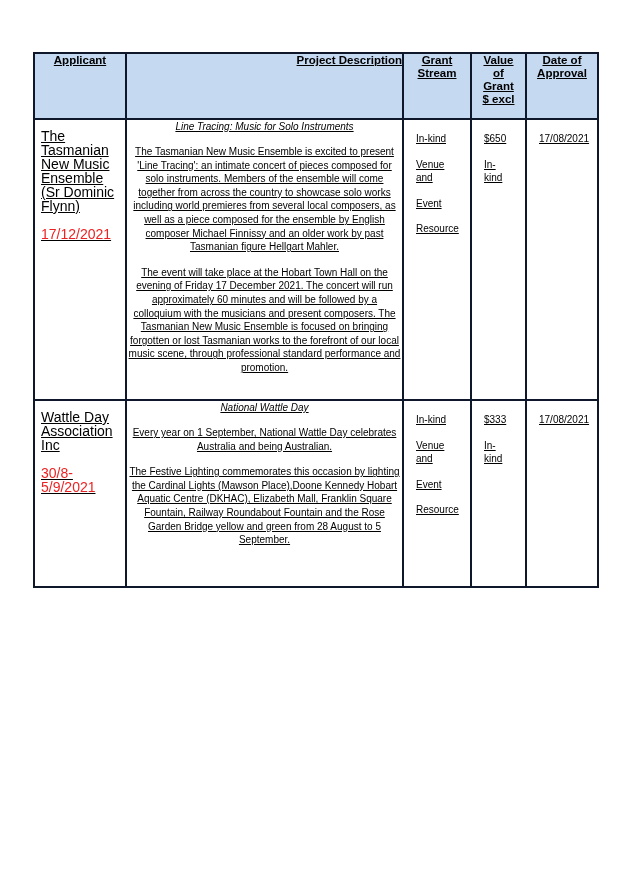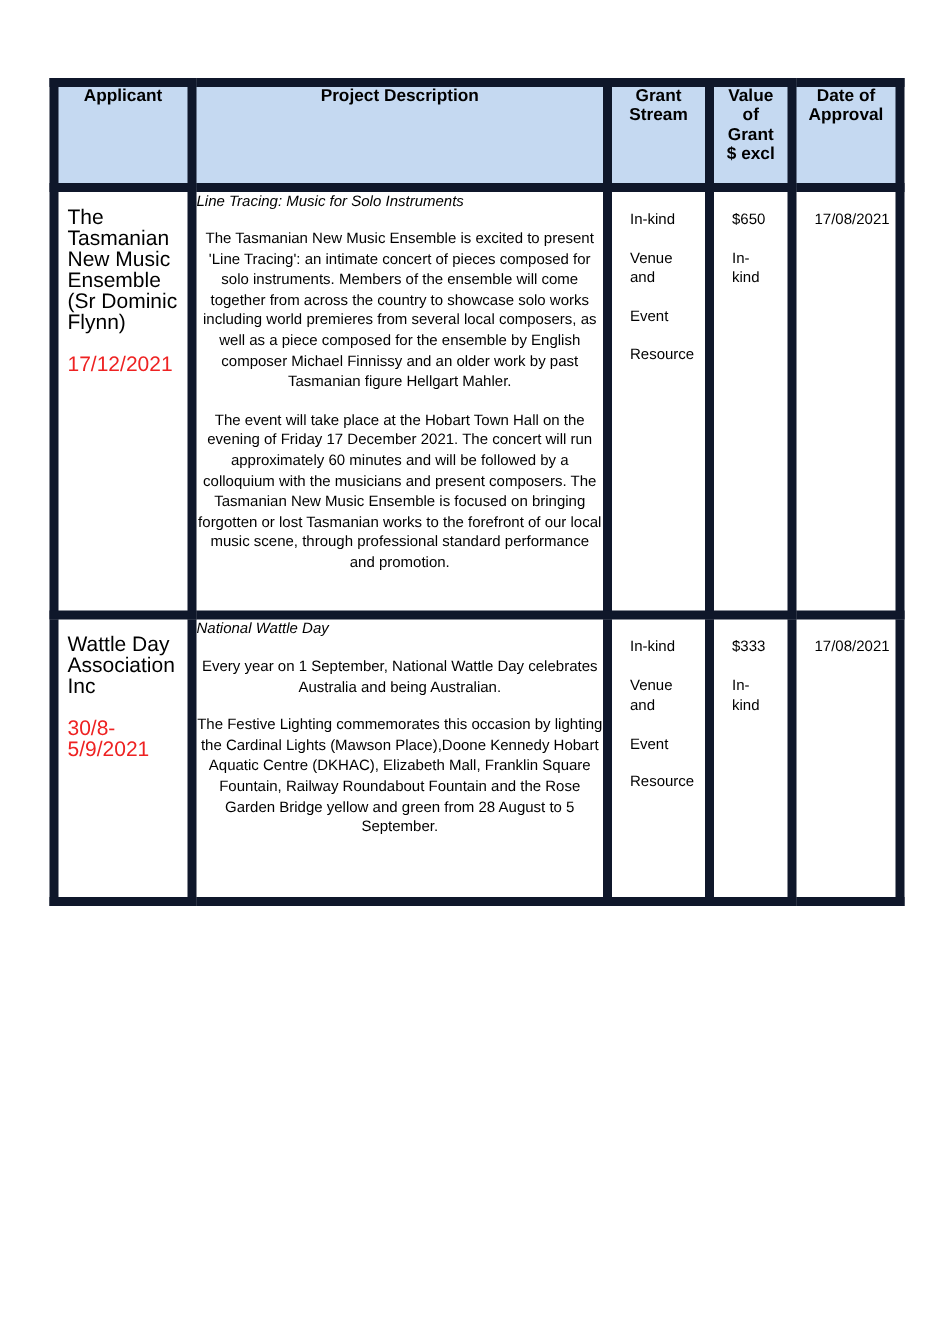--- a/index.html
+++ b/index.html
@@ -23,43 +23,44 @@
   table.grants-table {
     position: absolute;
     left: 33px;
     top: 52px;
     width: 564px;
     border-collapse: collapse;
     table-layout: fixed;
   }
   table.grants-table th,
   table.grants-table td {
-    border: 6px solid #0f172a;
+    border: 2px solid #0f172a;
     vertical-align: top;
     padding: 0;
+    text-decoration: underline;
   }
   
   col.c-applicant   { width: 92px; }
   col.c-desc        { width: 277px; }
   col.c-stream      { width: 68px; }
   col.c-value       { width: 55px; }
   col.c-date        { width: 72px; }
 
   thead th {
     background: #c5d9f1;
     font-weight: bold;
     font-size: 11.5px;
     line-height: 13px;
     text-align: center;
     vertical-align: top;
     height: 64px;
     padding: 9px 3px 0 3px;
   }
   thead th.desc-head {
-    text-align: center;
+    text-align: right;
   }
 
   tbody td {
     font-size: 10px;
     line-height: 13.5px;
     padding: 8px 6px 10px 6px;
   }
   tbody td.applicant-cell {
     padding: 9px 5px 10px 6px;
   }
@@ -75,20 +76,21 @@
     margin: 14px 0 0 0;
   }
   td.desc-cell {
     padding: 7px 8px 10px 7px;
   }
   .desc-title {
     font-style: italic;
     font-size: 10px;
     line-height: 14px;
     margin: 0 0 11px 0;
+    text-align: center;
   }
   .desc-para {
     font-size: 10px;
     line-height: 13.6px;
     margin: 0 0 12px 0;
     text-align: center;
   }
   .desc-para:last-child { margin-bottom: 0; }
 
   td.stream-cell, td.value-cell, td.date-cell {

